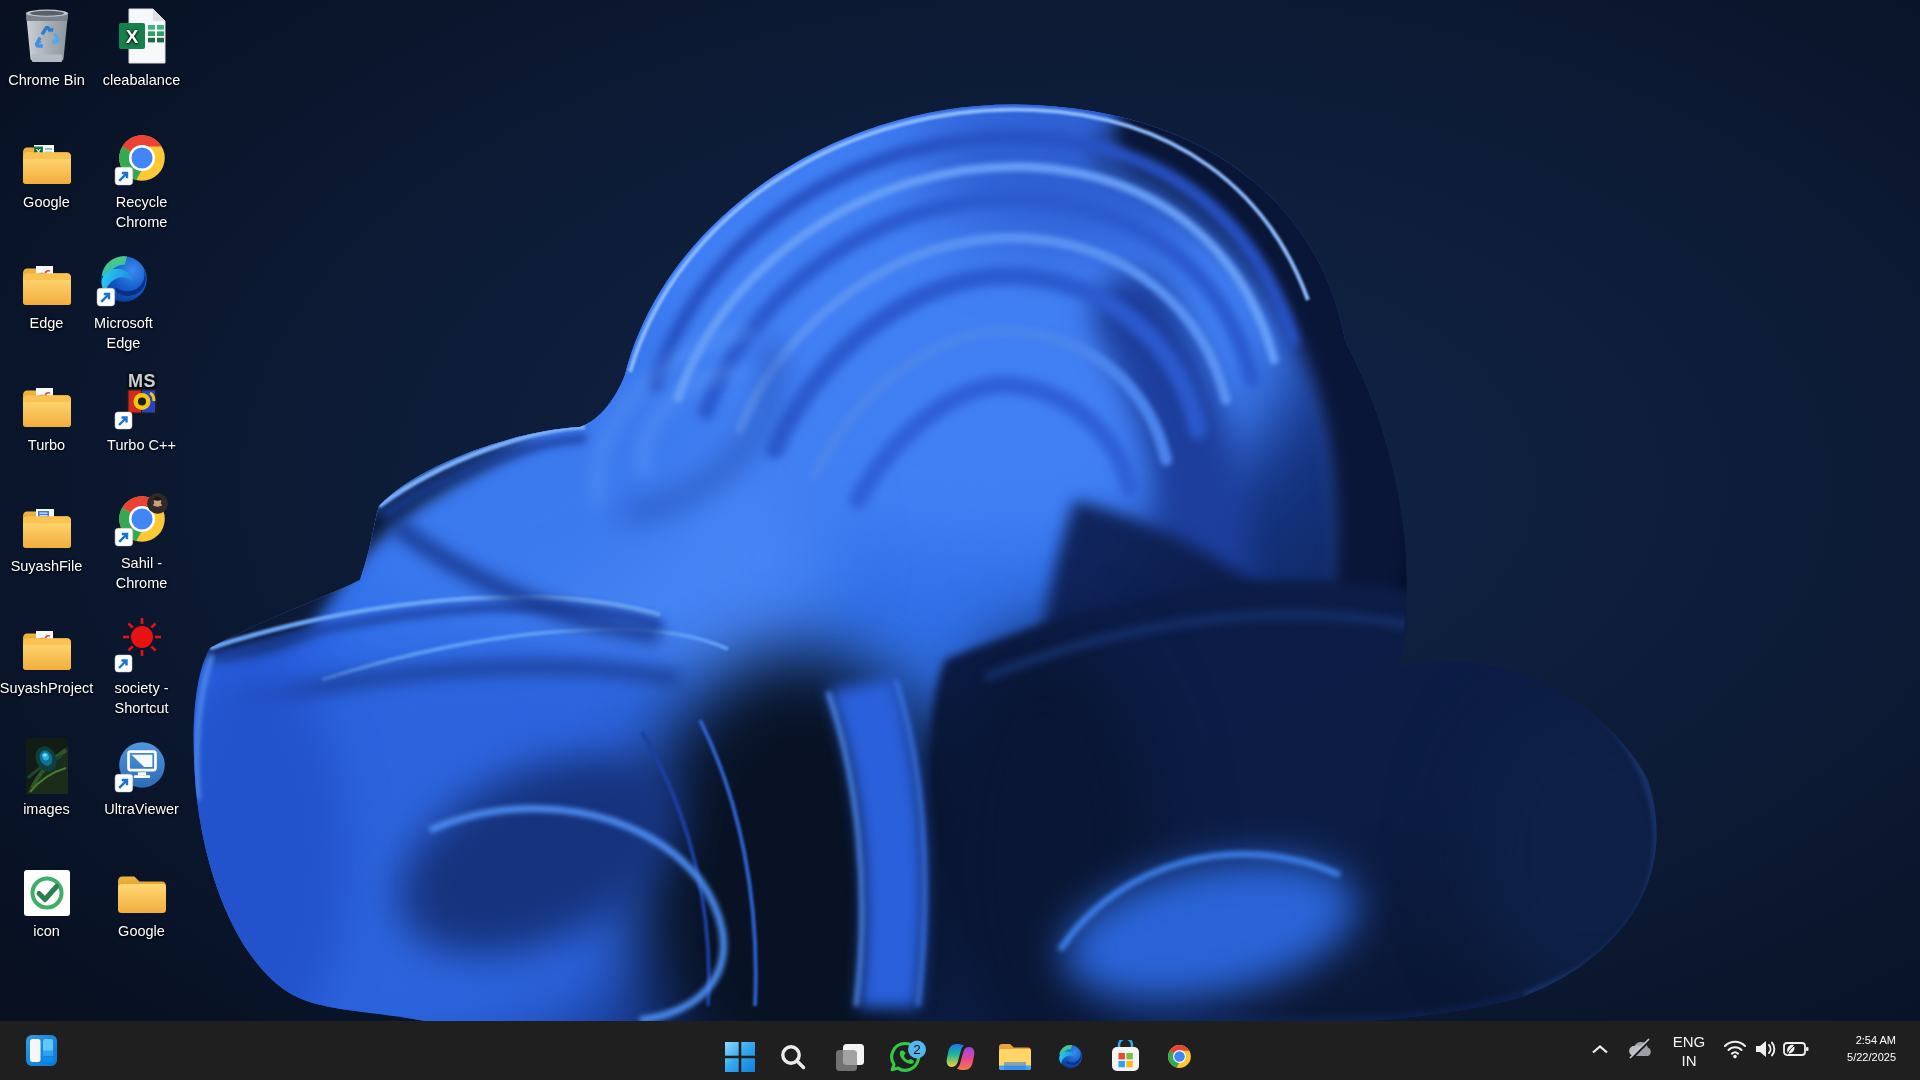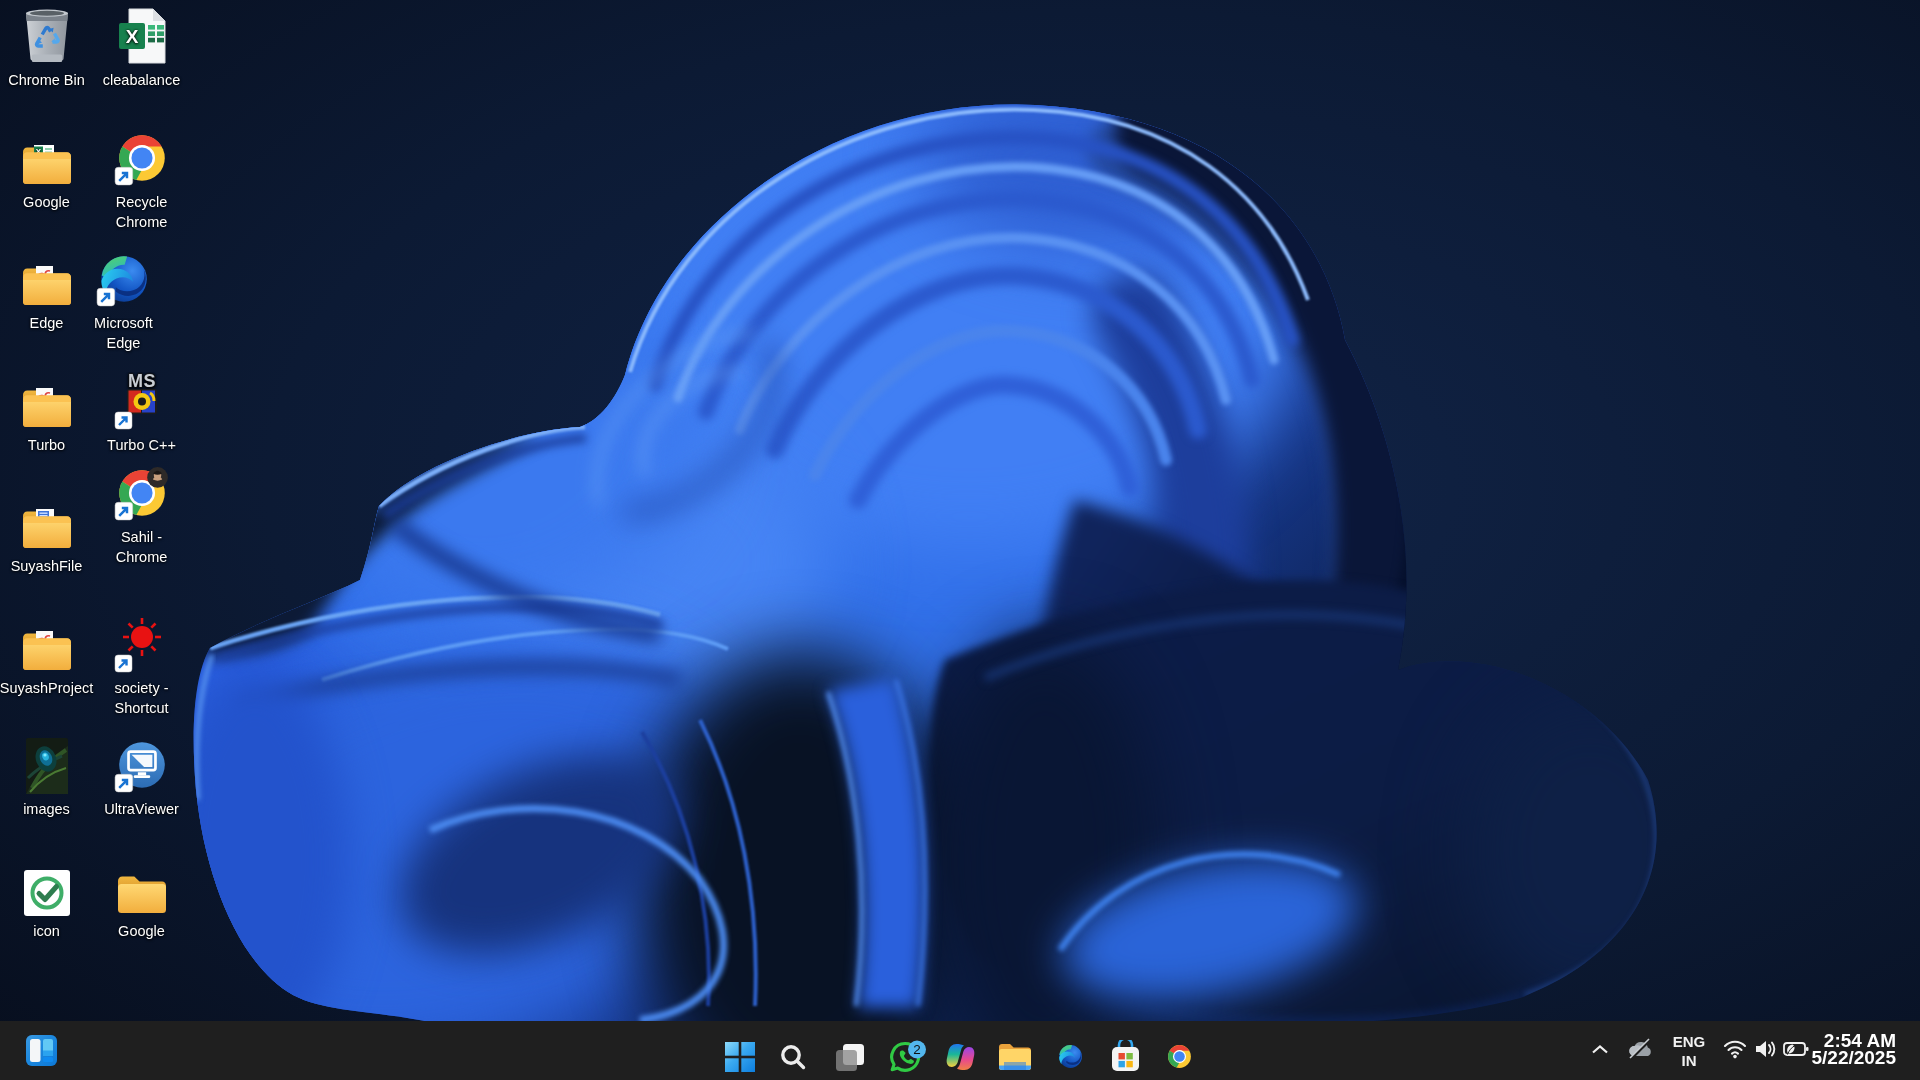--- a/index.html
+++ b/index.html
@@ -2,22 +2,22 @@
 <html><head>
 <meta charset="utf-8">
 <style>
 html,body{margin:0;padding:0;width:1920px;height:1080px;overflow:hidden;background:#0a1322;}
 *{box-sizing:border-box;}
 body{font-family:"Liberation Sans",sans-serif;}
 #wall{position:absolute;left:0;top:0;width:1920px;height:1080px;}
 .di{position:absolute;width:95px;text-align:center;color:#fff;font-size:14.5px;line-height:19.5px;text-shadow:0 1px 3px rgba(0,0,0,.95),0 0 2px rgba(0,0,0,.8);}
 .di .ic{height:56px;display:flex;align-items:flex-end;justify-content:center;margin-bottom:6px;}
 #taskbar{position:absolute;left:0;top:1021px;width:1920px;height:59px;background:#1f1f1f;}
-#tray{position:absolute;left:0;top:1021px;width:1920px;height:59px;color:#fff;font-size:15px;font-weight:bold;}
-.clock{text-align:right;line-height:17px;font-size:19px;}
+#tray{position:absolute;left:0;top:1021px;width:1920px;height:59px;color:#fff;font-size:15px;}
+.clock{text-align:right;line-height:17px;font-size:11px;}
 </style>
 </head>
 <body>
 <svg id="wall" viewBox="0 0 1920 1080" preserveAspectRatio="none" color-interpolation-filters="sRGB">
 <defs>
 <radialGradient id="bgrad" cx="58%" cy="45%" r="80%">
  <stop offset="0%" stop-color="#112448"></stop>
  <stop offset="55%" stop-color="#0c1a34"></stop>
  <stop offset="100%" stop-color="#070e1d"></stop>
 </radialGradient>
@@ -365,21 +365,21 @@
   <rect x="2" y="2" width="11" height="8" fill="#3f74d8"></rect>
   <rect x="3.5" y="3.5" width="8" height="1.4" fill="#cfe0ff"></rect>
             <rect x="3.5" y="6" width="8" height="1.4" fill="#cfe0ff"></rect>
  </g>
  <rect x="3" y="16" width="48" height="29" rx="3.5" fill="url(#foldFront)"></rect>
  <path d="M3,20 h48 v-2.5 c0,-2.4 -1.5,-4.2 -4,-4.2 h-40 c-2.5,0 -4,1.8 -4,4.2 z" fill="#fbc252"></path>
 </svg>
       </div>
       <div>SuyashFile</div>
     </div>
-<div class="di" style="left:94px;top:466px">
+<div class="di" style="left:94px;top:492px">
       <div class="ic">
         <svg width="58" height="58" viewBox="0 0 56 56">
  <use href="#chromeIcon"></use>
  <circle cx="43" cy="13" r="10" fill="#2e2a28"></circle>
  <path d="M38.5,15 a5,5.5 0 0 1 9,0 a7,4 0 0 1 -9,0 z" fill="#c9a07e"></path>
  <circle cx="43" cy="10.5" r="3.6" fill="#c9a07e"></circle>
  <path d="M38.8,9.5 a4.5,4.5 0 0 1 8.4,0 a8,5 0 0 1 -8.4,0 z" fill="#1b1715"></path>
  <use href="#shortcutA" x="2" y="37"></use>
 </svg>
       </div>

